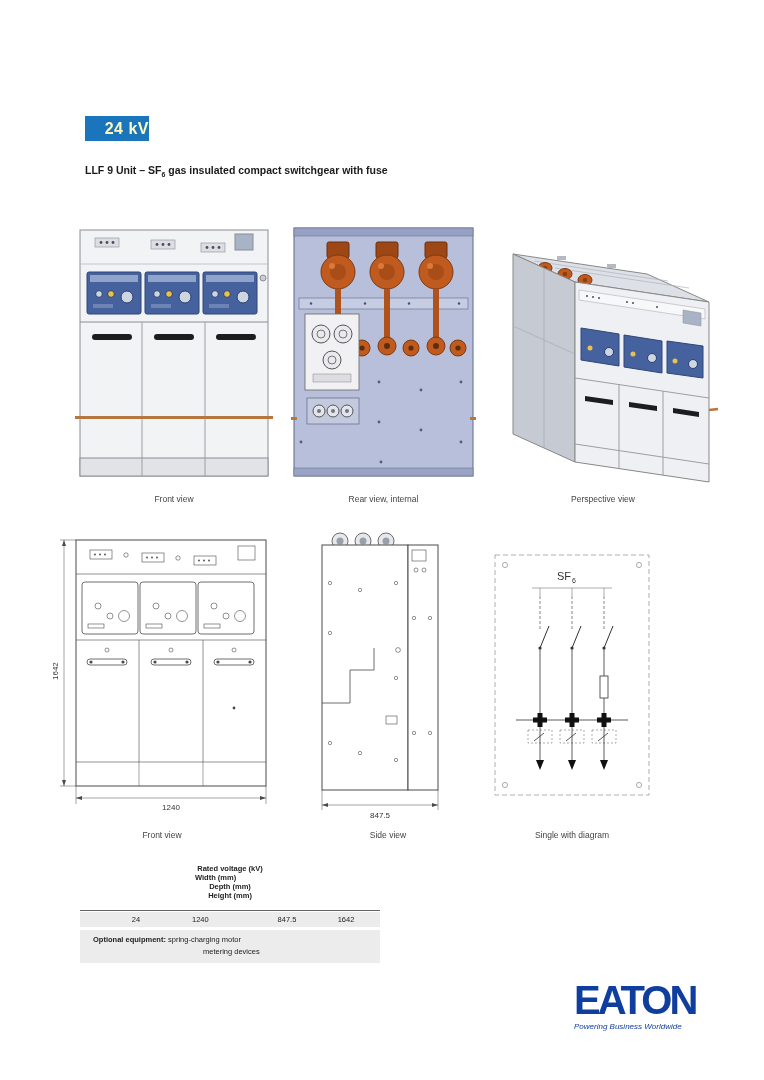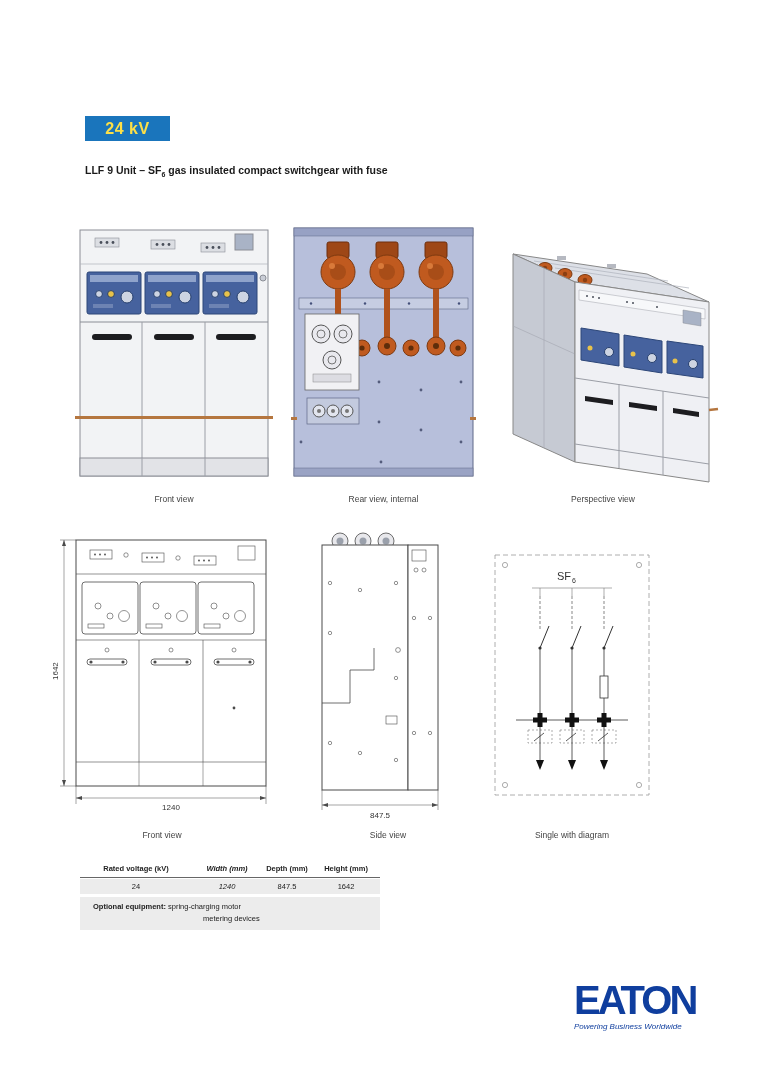--- a/index.html
+++ b/index.html
@@ -1,29 +1,29 @@
 <!DOCTYPE html>
 <html><head>
 <meta charset="utf-8">
 <style>
   html,body{margin:0;padding:0;background:#fff;}
   #page{position:relative;width:764px;height:1080px;background:#ffffff;overflow:hidden;
         font-family:"Liberation Sans",sans-serif;color:#1a1a1a;}
   .abs{position:absolute;}
-  .badge{background:#1a75bc;color:#fde047;font-weight:bold;font-size:16px;
-         width:85px;height:25px;line-height:25px;text-align:center;letter-spacing:0.5px;}
+  .badge{background:#1a75bc;color:#fef9c3;font-weight:bold;font-size:16px;
+         width:64px;height:25px;line-height:25px;text-align:right;letter-spacing:0.5px;}
   .doc-title{font-size:10.5px;font-weight:bold;white-space:nowrap;}
   .doc-title sub{font-size:7px;}
   .caption{font-size:8.5px;color:#444;text-align:center;}
   .spec-table{width:300px;font-size:7.5px;color:#222;}
   .t-row{display:flex;align-items:center;}
-  .t-head{font-weight:bold;border-bottom:1px solid #666;padding:2px 0 4px 0;}
+  .t-head{font-weight:bold;border-bottom:1px solid #666;padding:2px 0 10px 0;flex-direction:column;}
   .t-vals{background:#ececec;padding:3px 0;margin-top:1px;}
   .c1{width:112px;text-align:center;}
-  .c2{width:70px;text-align:center;font-style:italic;}
+  .c2{width:70px;}
   .c3{width:50px;text-align:center;}
   .c4{width:68px;text-align:center;}
   .t-opt{background:#ececec;margin-top:3px;padding:4px 8px 5px 13px;line-height:1.6;}
   .t-opt b{font-weight:bold;}
   .opt2{margin-left:110px;}
   .eaton{width:146px;}
   .eaton-word{font-weight:bold;font-size:40px;letter-spacing:-3px;color:#0f3e9e;line-height:1;}
   .eaton-tag{font-style:italic;font-size:8px;color:#0f3e9e;margin-top:2px;}
   svg text{font-family:"Liberation Sans",sans-serif;}
 </style>

